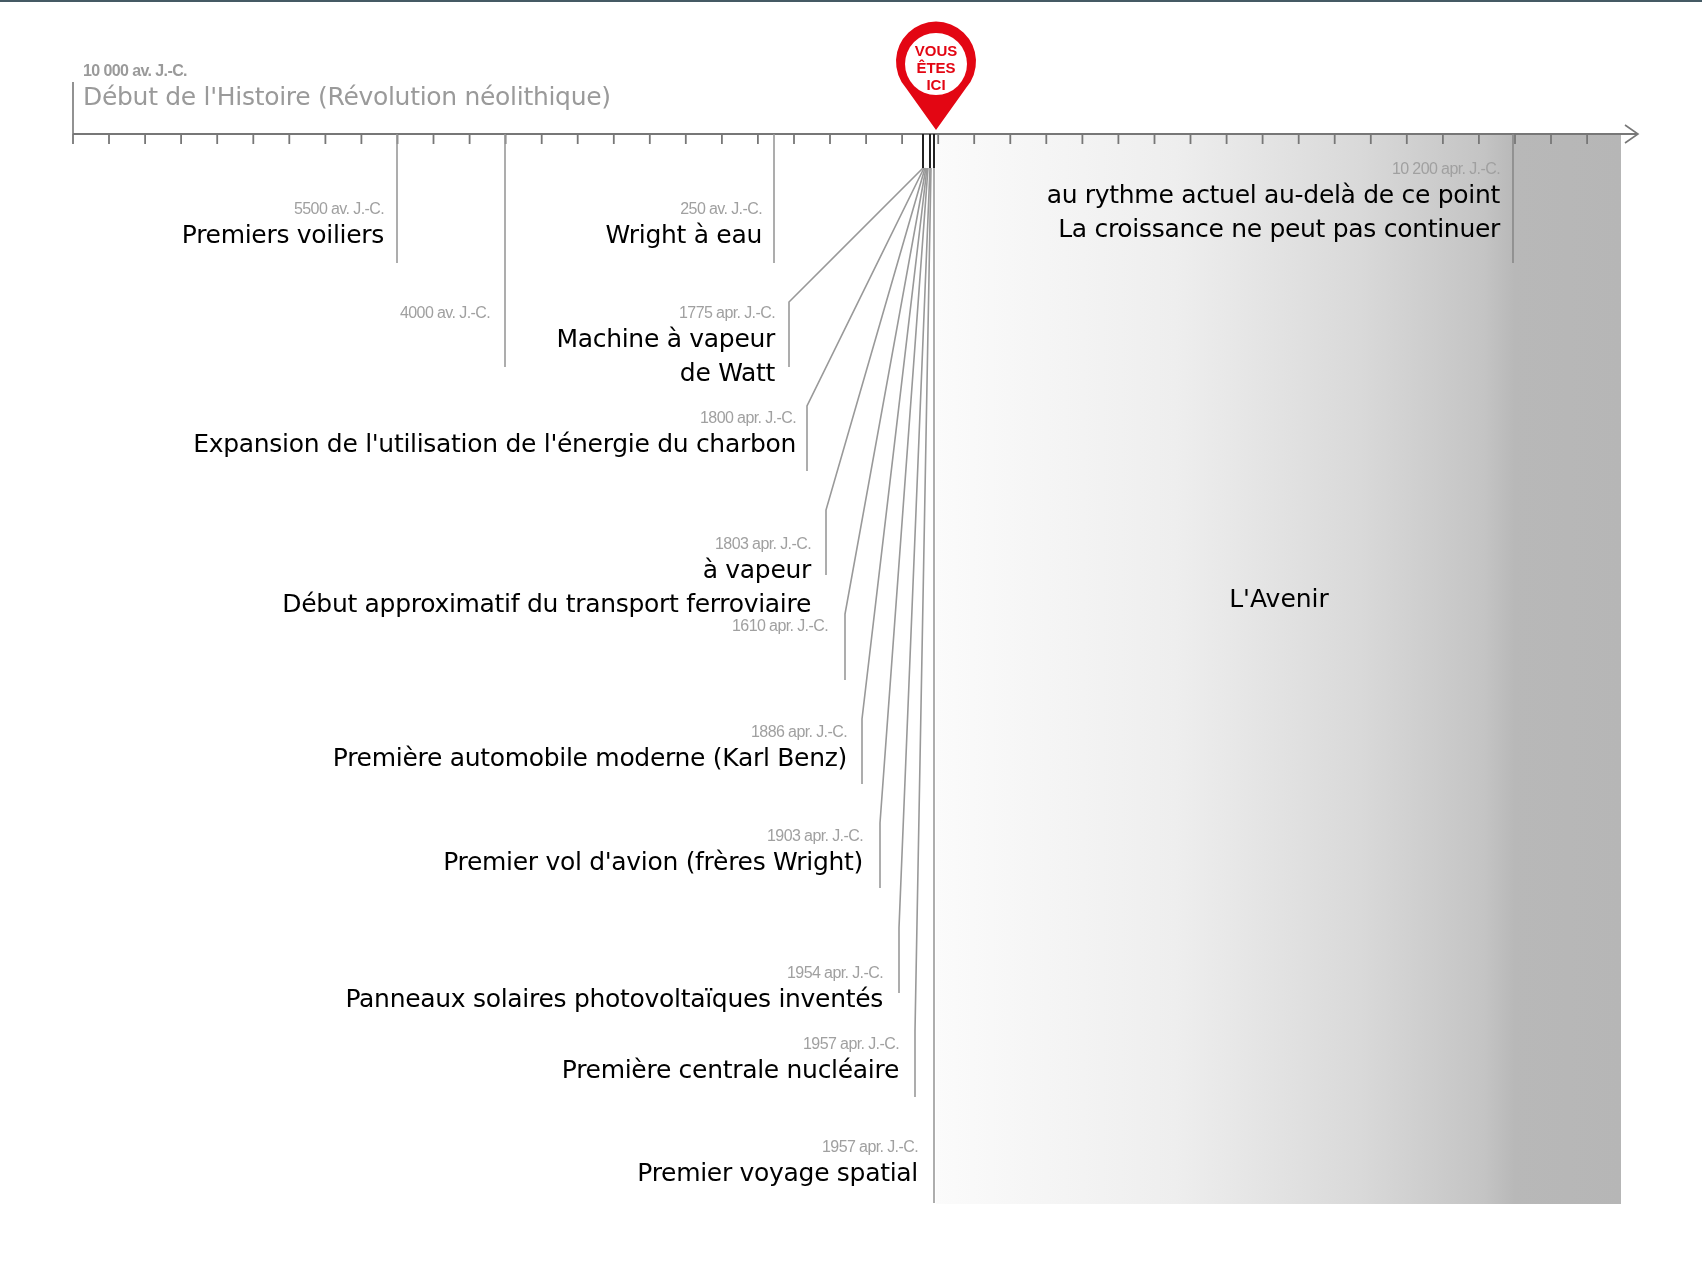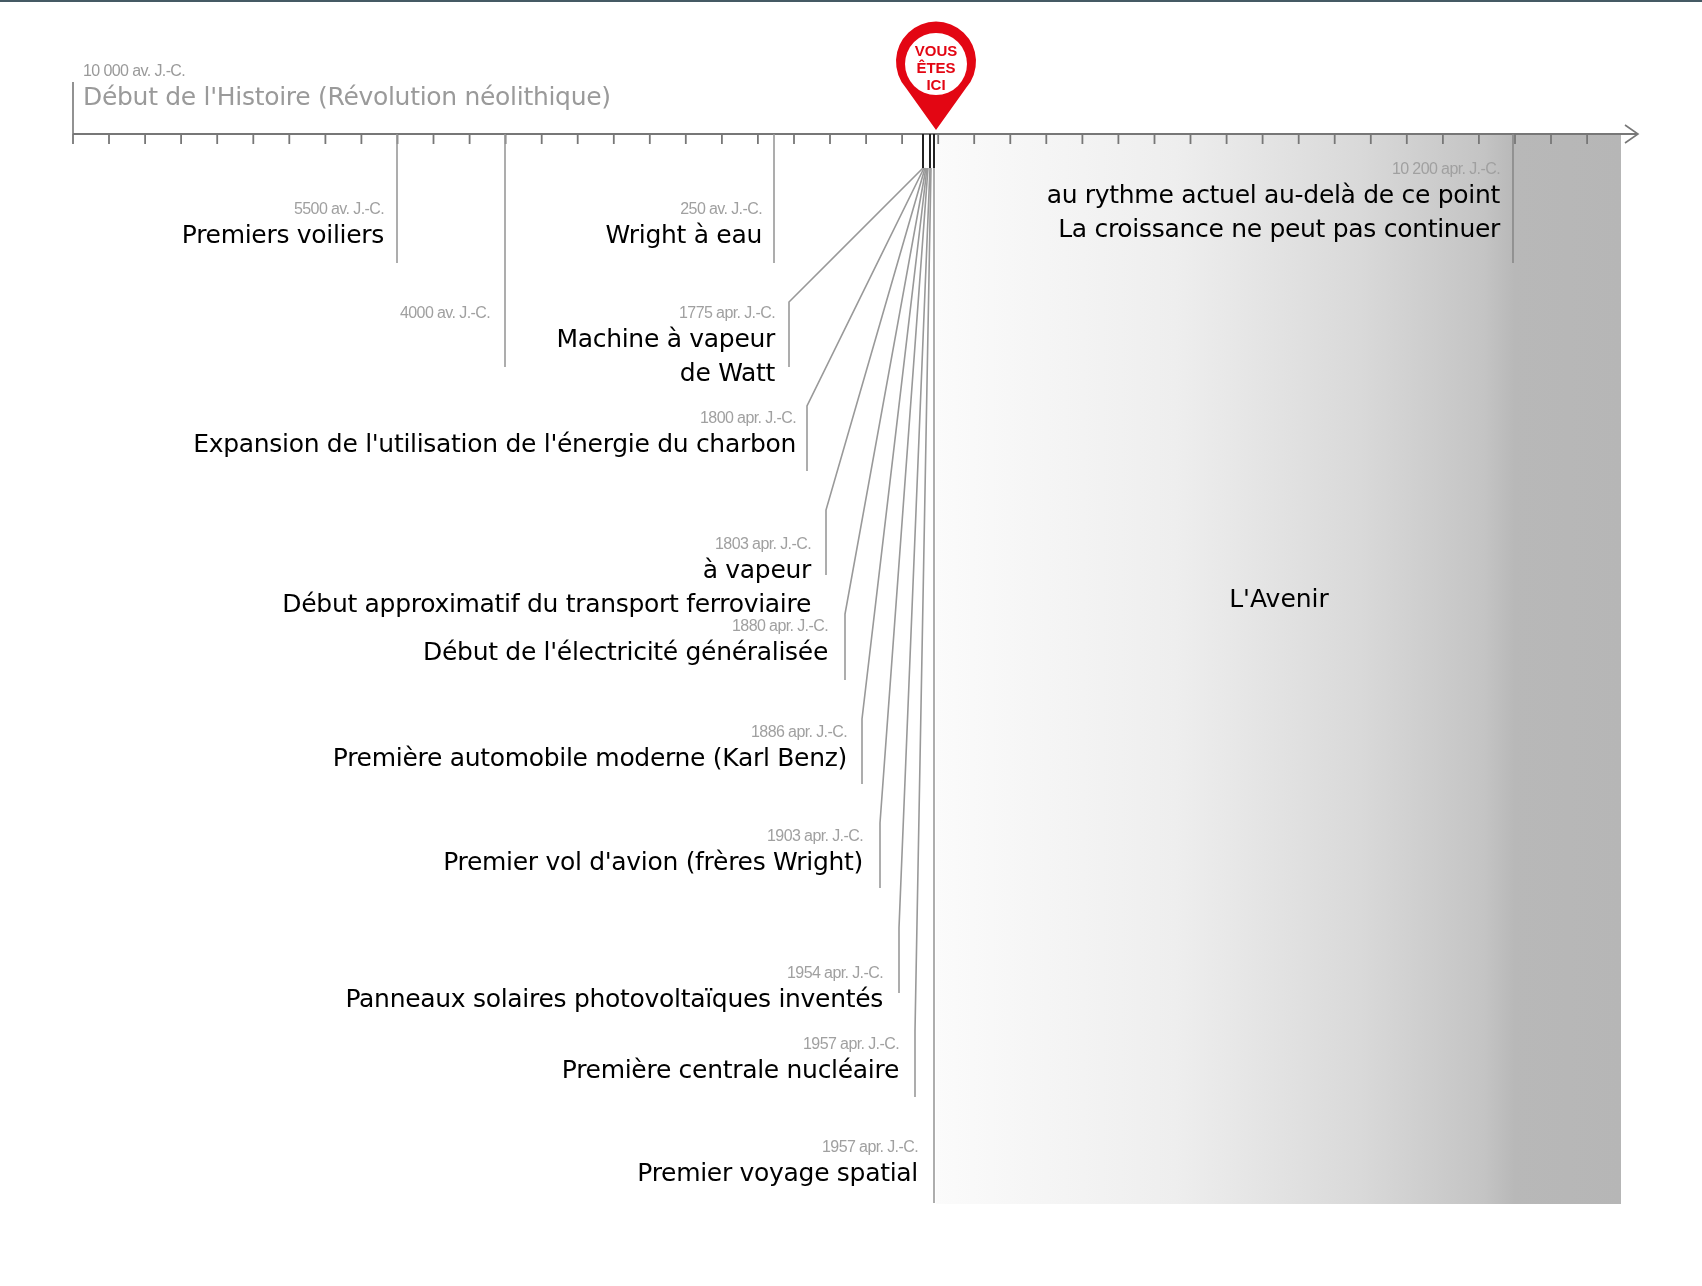--- a/index.html
+++ b/index.html
@@ -4,21 +4,21 @@
 <style>
   html,body{margin:0;padding:0;background:#fff;}
   body{width:1702px;height:1286px;position:relative;overflow:hidden;font-family:"DejaVu Sans","Liberation Sans",sans-serif;}
   .topbar{position:absolute;left:0;top:0;width:1702px;height:2px;background:#455a64;}
   .future{position:absolute;left:936px;top:134px;width:685px;height:1070px;
     background:linear-gradient(to right,#fbfbfb 0%,#eeeeee 35%,#d9d9d9 62%,#c4c4c4 80%,#b8b8b8 84.5%,#b6b6b6 100%);}
   svg.lines{position:absolute;left:0;top:0;}
   .ev{position:absolute;text-align:right;white-space:nowrap;}
   .date{font-family:"Liberation Sans","DejaVu Sans",sans-serif;font-size:16px;color:#a0a0a0;letter-spacing:-0.6px;line-height:18px;}
   .title{font-size:25px;color:#000;line-height:34px;letter-spacing:-0.3px;}
-  .start .date{color:#9a9a9a;}
+  .start .date{color:#9a9a9a;font-weight:bold;}
   .start .title{color:#9a9a9a;}
   .start{text-align:left;}
   .avenir{position:absolute;left:1179px;top:558px;width:200px;text-align:center;font-size:25px;color:#000;margin-top:26px;}
   .pin-text{font-family:"Liberation Sans","DejaVu Sans",sans-serif;font-weight:bold;fill:#e30613;font-size:15px;}
 </style>
 </head>
 <body>
 
 <div class="topbar"></div>
 <div class="future"></div>
@@ -127,22 +127,21 @@
 <div class="ev" style="right:906px;top:409px;">
   <div class="date">1800 apr. J.-C.</div>
   <div class="title">Expansion de l'utilisation de l'énergie du charbon</div>
 </div>
 <div class="ev" style="right:891px;top:535px;margin-left:28px;">
   <div class="date">1803 apr. J.-C.</div>
   <div class="title">à vapeur</div>
   <div class="title">Début approximatif du transport ferroviaire</div>
 </div>
 <div class="ev" style="right:874px;top:617px;">
-  <div class="date">1880 apr. J.-C.</div>
-  <div class="title">Début de l'électricité généralisée</div>
+  <div class="date">1610 apr. J.-C.</div>
 </div>
 <div class="ev" style="right:855px;top:723px;">
   <div class="date">1886 apr. J.-C.</div>
   <div class="title">Première automobile moderne (Karl Benz)</div>
 </div>
 <div class="ev" style="right:839px;top:827px;">
   <div class="date">1903 apr. J.-C.</div>
   <div class="title">Premier vol d'avion (frères Wright)</div>
 </div>
 <div class="ev" style="right:819px;top:932px;margin-top:32px;">

